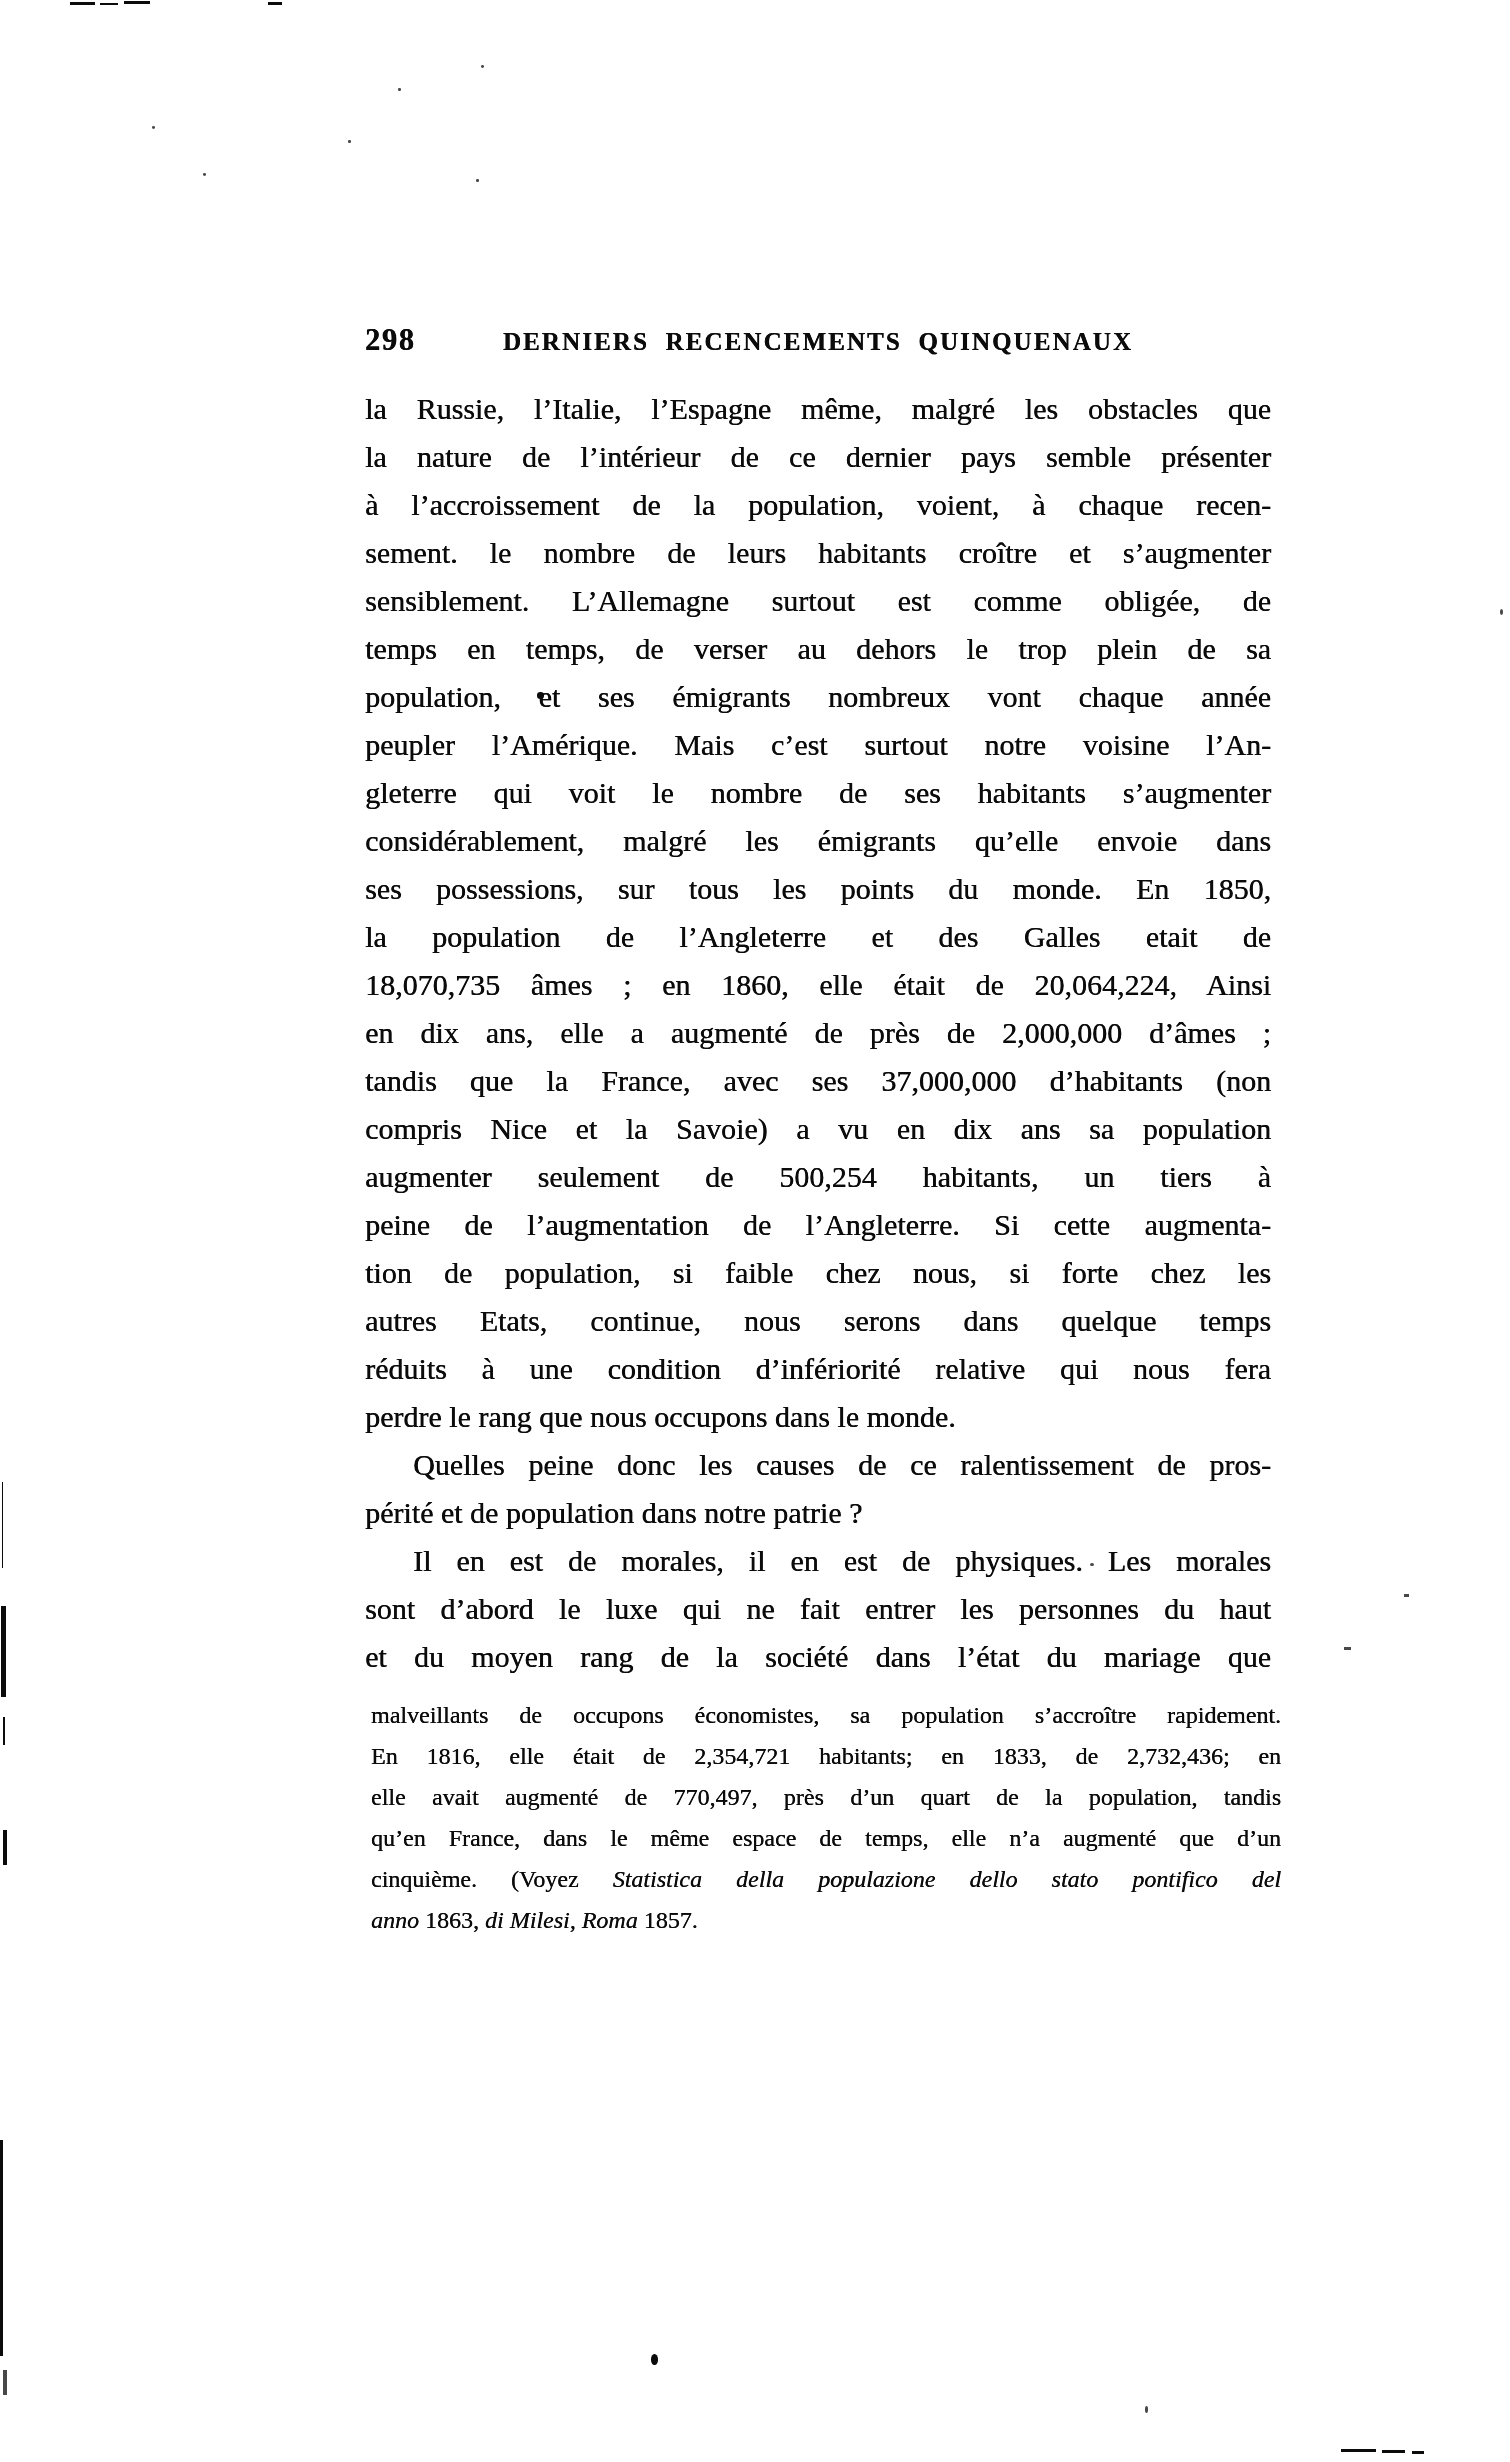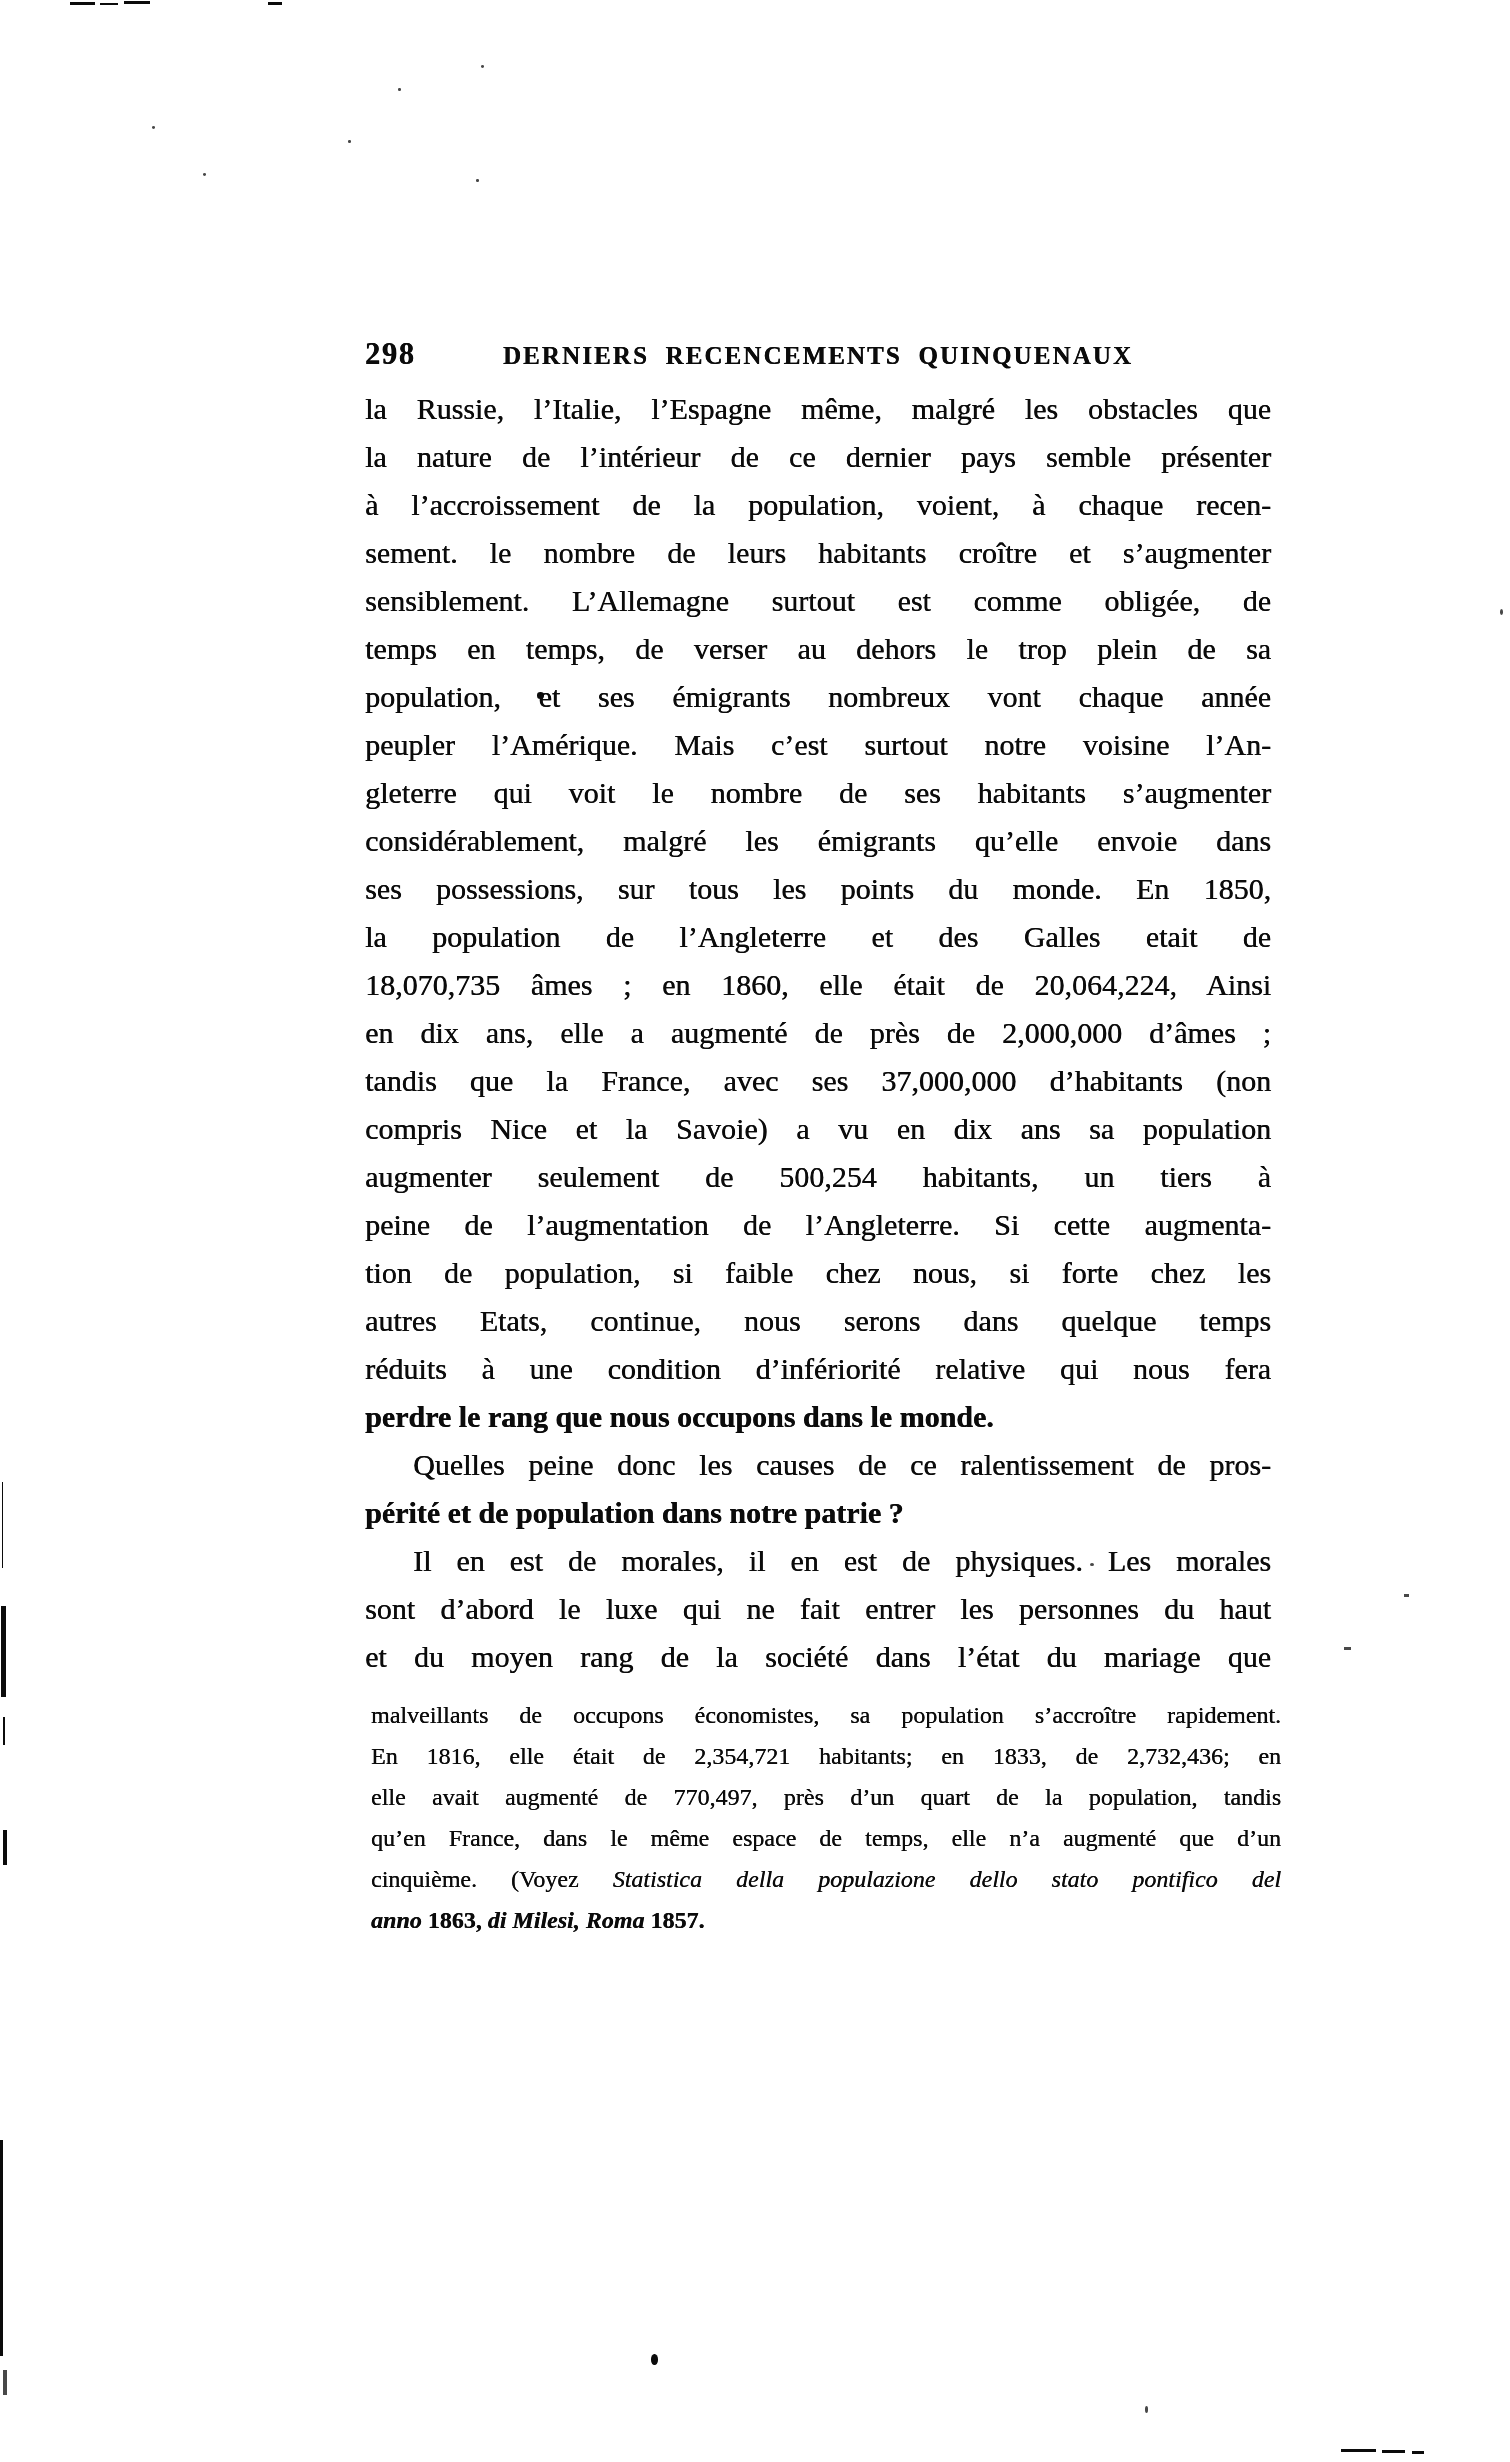--- a/index.html
+++ b/index.html
@@ -13,21 +13,21 @@
     height: 2462px;
     background: #ffffff;
     overflow: hidden;
     font-family: "Liberation Serif", "DejaVu Serif", serif;
     color: #0b0b0b;
   }
   
   .page-header {
     position: absolute;
     left: 365px;
-    top: 339px;
+    top: 325px;
     width: 906px;
     height: 36px;
   }
   .page-number {
     position: absolute;
     left: 0;
     top: -1.6px;
     font-size: 30.5px;
     letter-spacing: 1.6px;
     font-weight: bold;
@@ -56,21 +56,20 @@
   .body-text .line {
     height: 48px;
     text-align: justify;
     text-align-last: justify;
     -moz-text-align-last: justify;
     white-space: normal;
   }
   .line.indent { text-indent: 48px; }
   .line.last {
     text-align-last: left;
-    font-weight: bold;
     -moz-text-align-last: left;
   }
   
   .footnote {
     position: absolute;
     left: 371px;
     top: 1695px;
     width: 910px;
     font-size: 24px;
     line-height: 41px;

